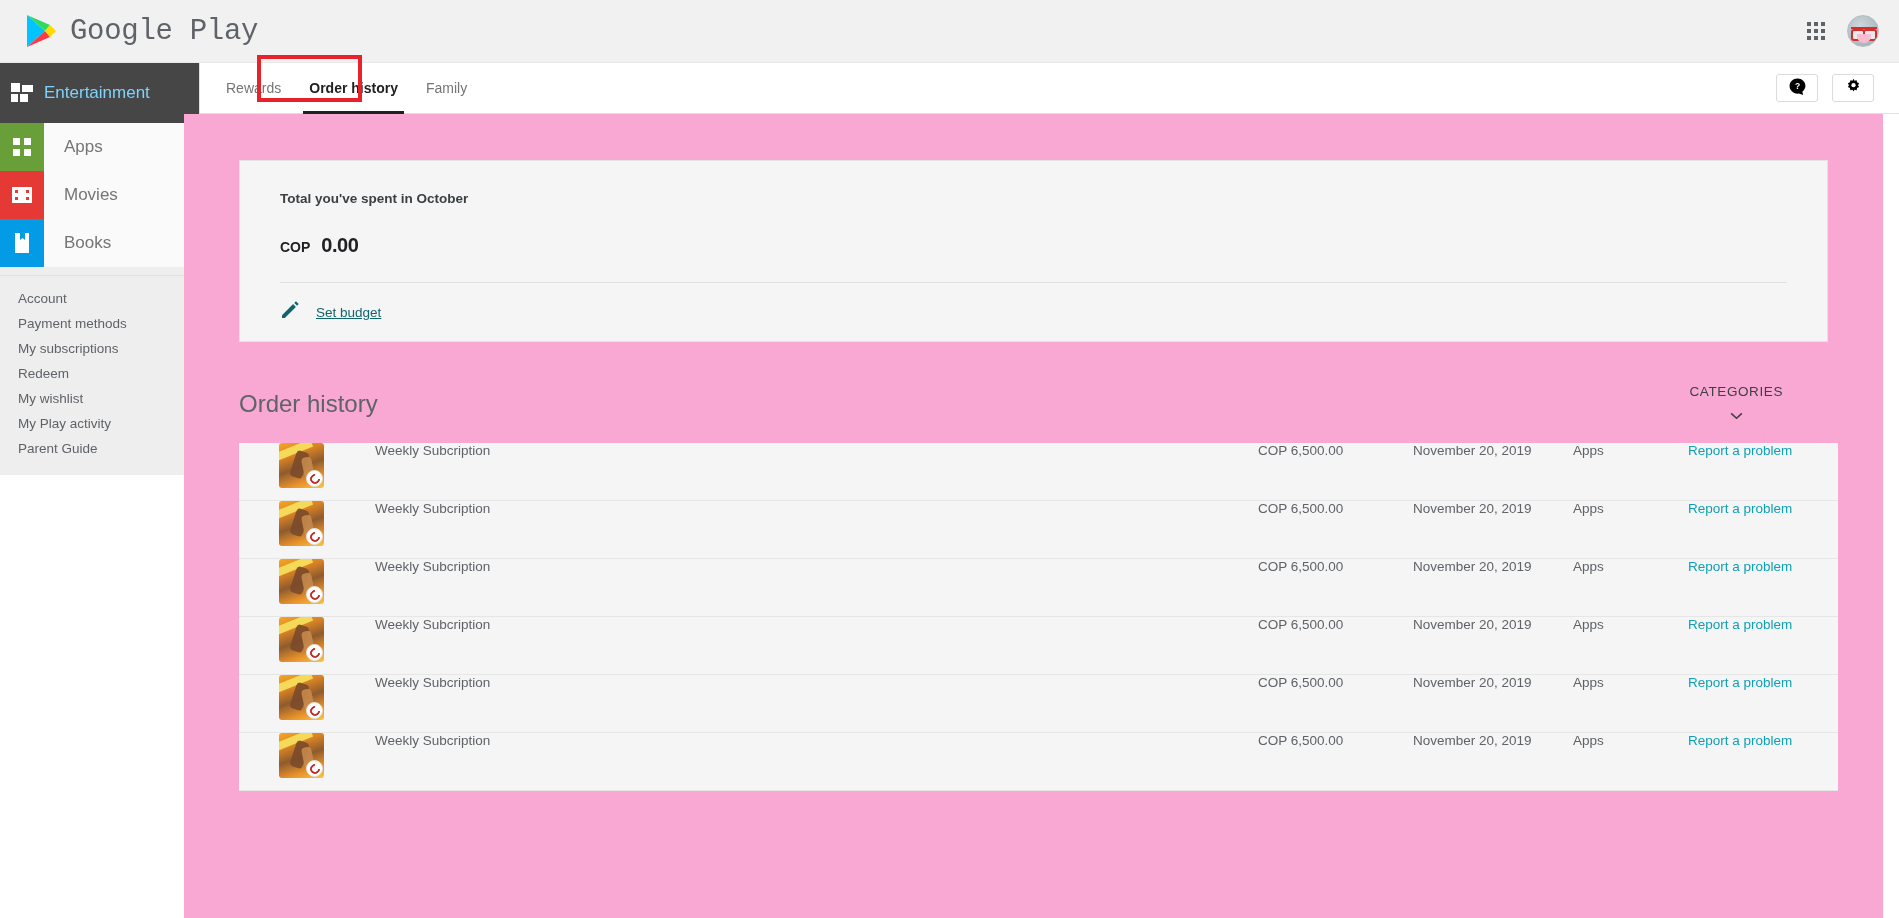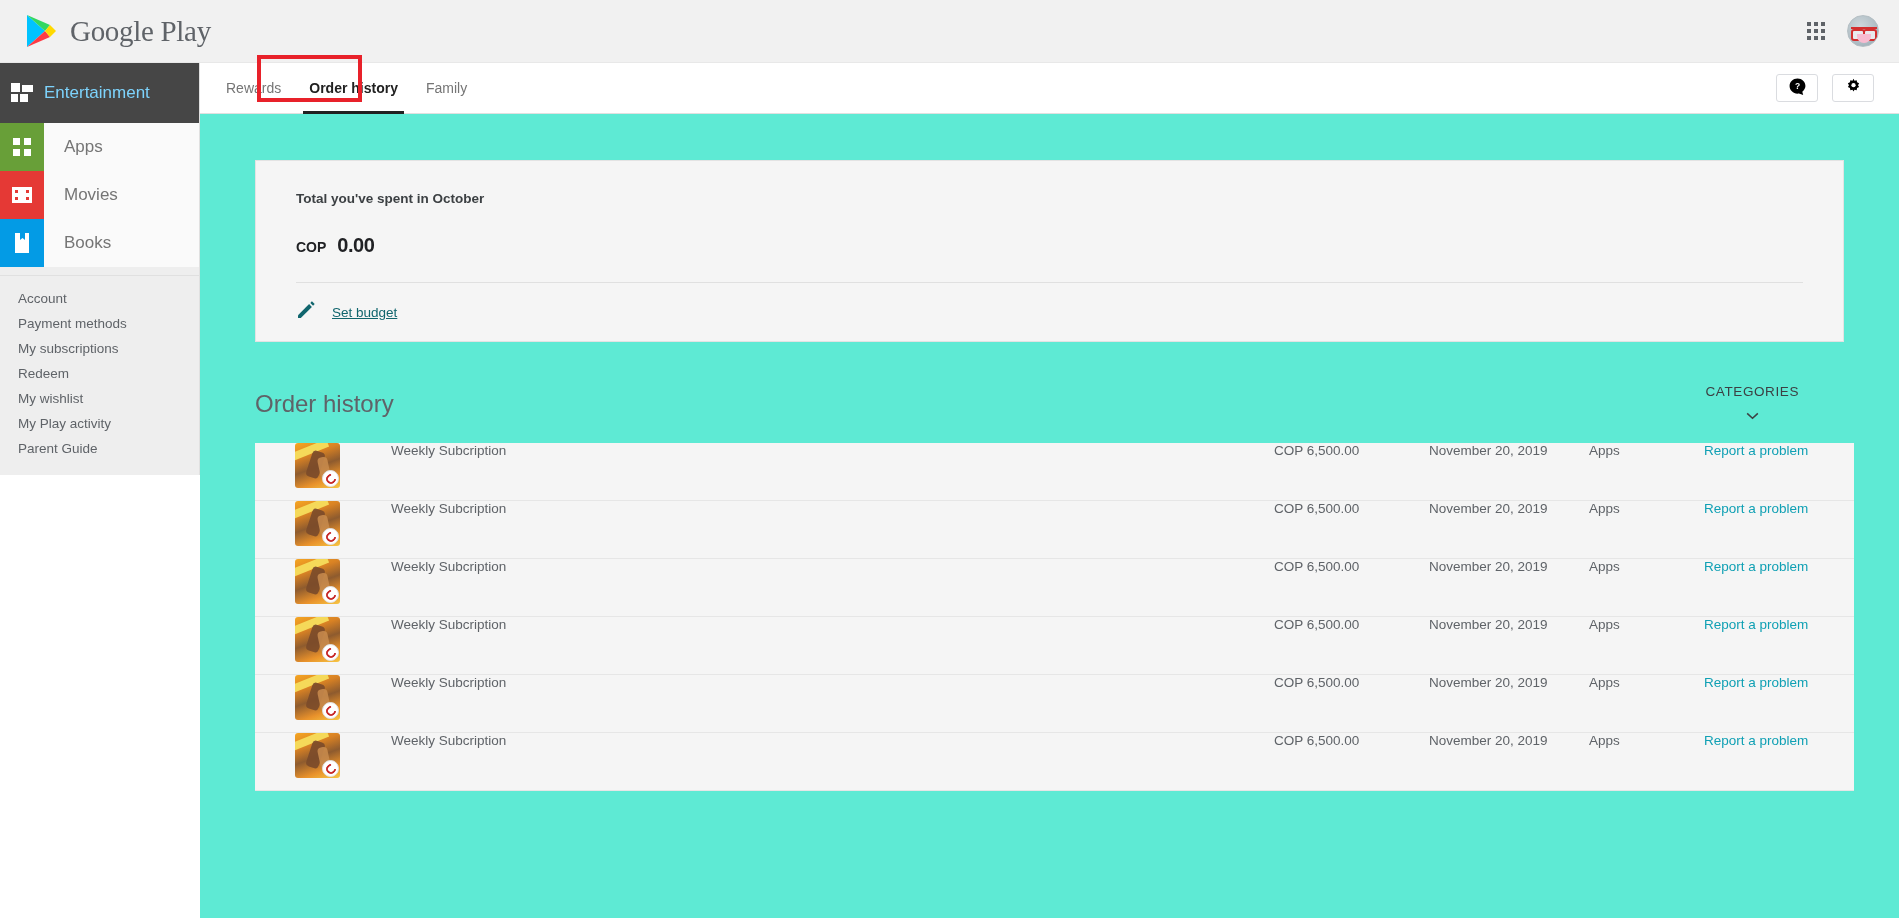--- a/index.html
+++ b/index.html
@@ -15,21 +15,21 @@
     position: absolute; top: 0; left: 0;
     width: 1899px; height: 63px;
     background: #f1f1f1;
     display: flex; align-items: center;
     border-bottom: 1px solid #e8e8e8;
   }
   .brand { display: flex; align-items: center; margin-left: 25px; }
   .play-logo { width: 32px; height: 36px; position: relative; margin-right: 13px; }
   .brand-name {
     font-size: 29px; color: #5f6368; letter-spacing: -0.3px;
-    font-family: Liberation Serif, serif;
+    font-family: Liberation Mono, monospace;
   }
   .search-wrap { display: flex; margin-left: 41px; height: 34px; }
   .search-input {
     width: 595px; height: 34px;
     border: 1px solid #dadce0; border-right: none;
     background: #fff; font-size: 15px; color: #5f6368;
     padding: 0 12px; outline: none;
     font-family: "Liberation Sans", sans-serif;
   }
   .search-input::placeholder { color: #70757a; }
@@ -126,23 +126,23 @@
   }
   .icon-btn {
     width: 42px; height: 28px; background: #fff;
     border: 1px solid #dadce0; border-radius: 3px;
     display: flex; align-items: center; justify-content: center;
     cursor: pointer;
   }
 
   
   .main {
-    position: absolute; top: 114px; left: 200px;
+    position: absolute; top: 114px; left: 184px;
     width: 1699px; height: 804px;
-    background: #5eead4;
+    background: #f9a8d4;
     overflow: hidden;
   }
   .budget-card {
     margin: 46px 55px 0 55px;
     background: #f5f5f5; border: 1px solid #e3e3e3;
     padding: 30px 40px 0 40px;
   }
   .bc-title { font-size: 13.5px; color: #3c4043; font-weight: bold; }
   .bc-amount-row { display: flex; align-items: baseline; margin-top: 28px; }
   .bc-cur { font-size: 14px; color: #202124; font-weight: bold; }

